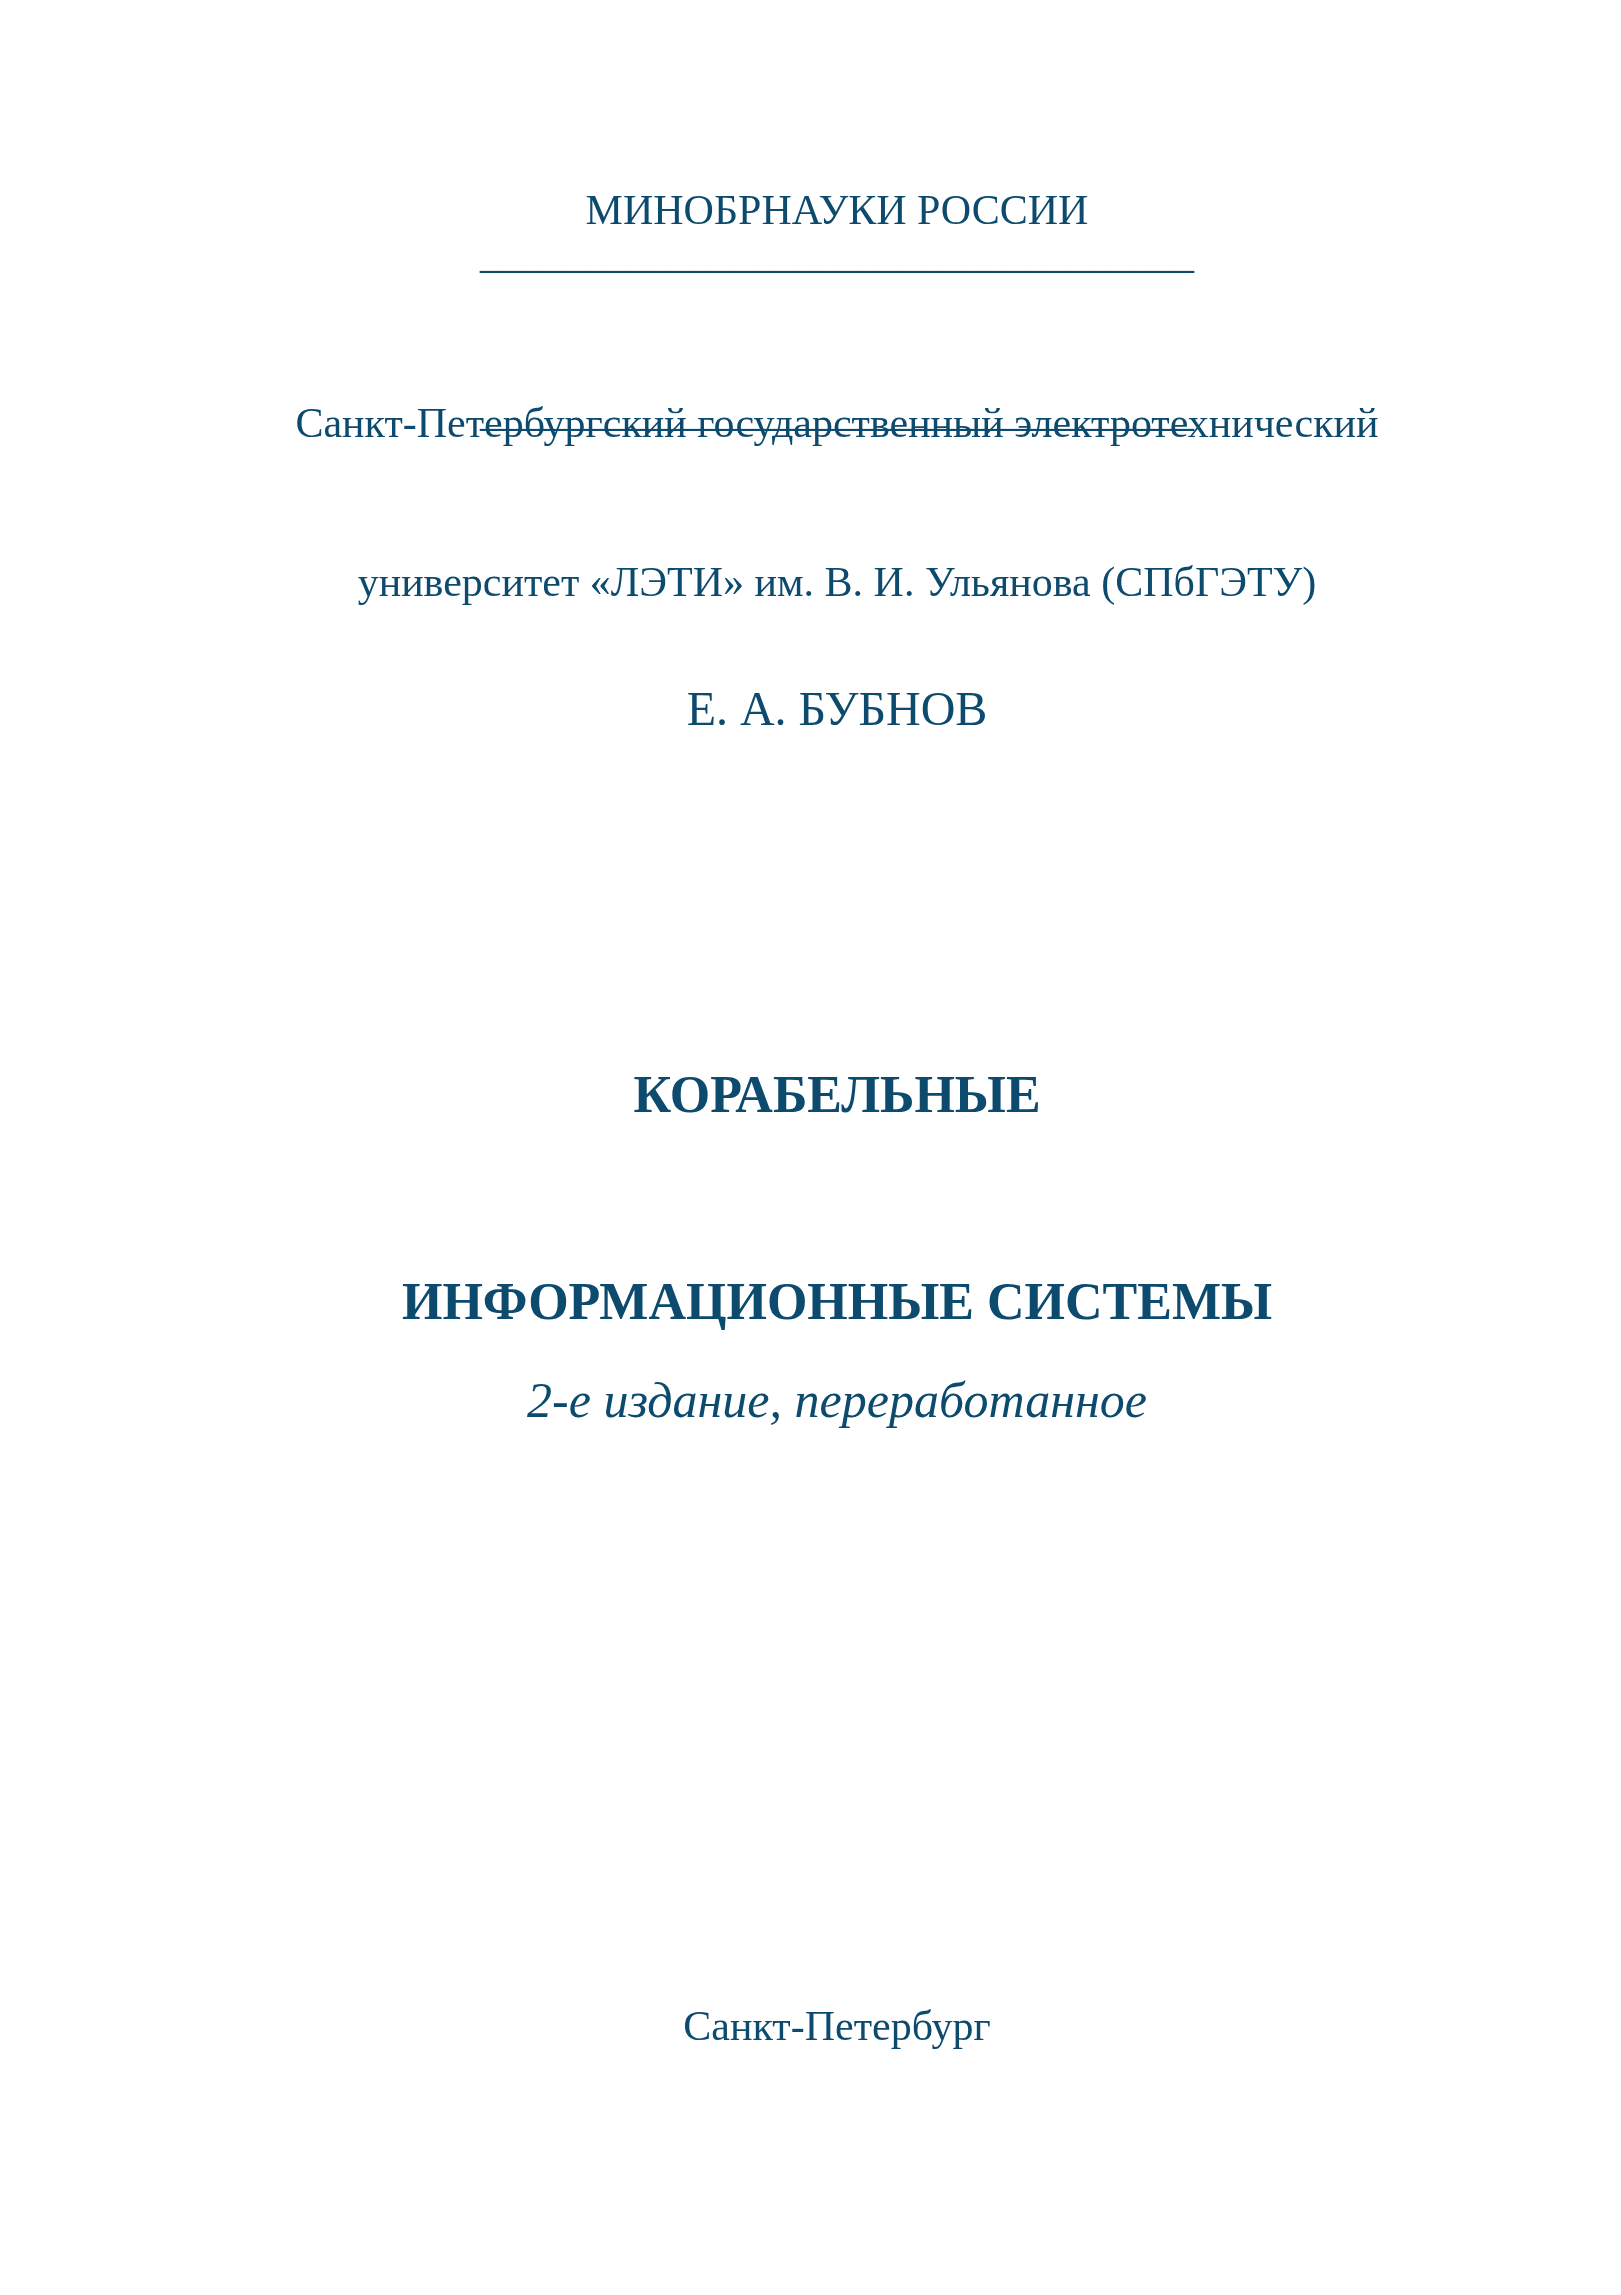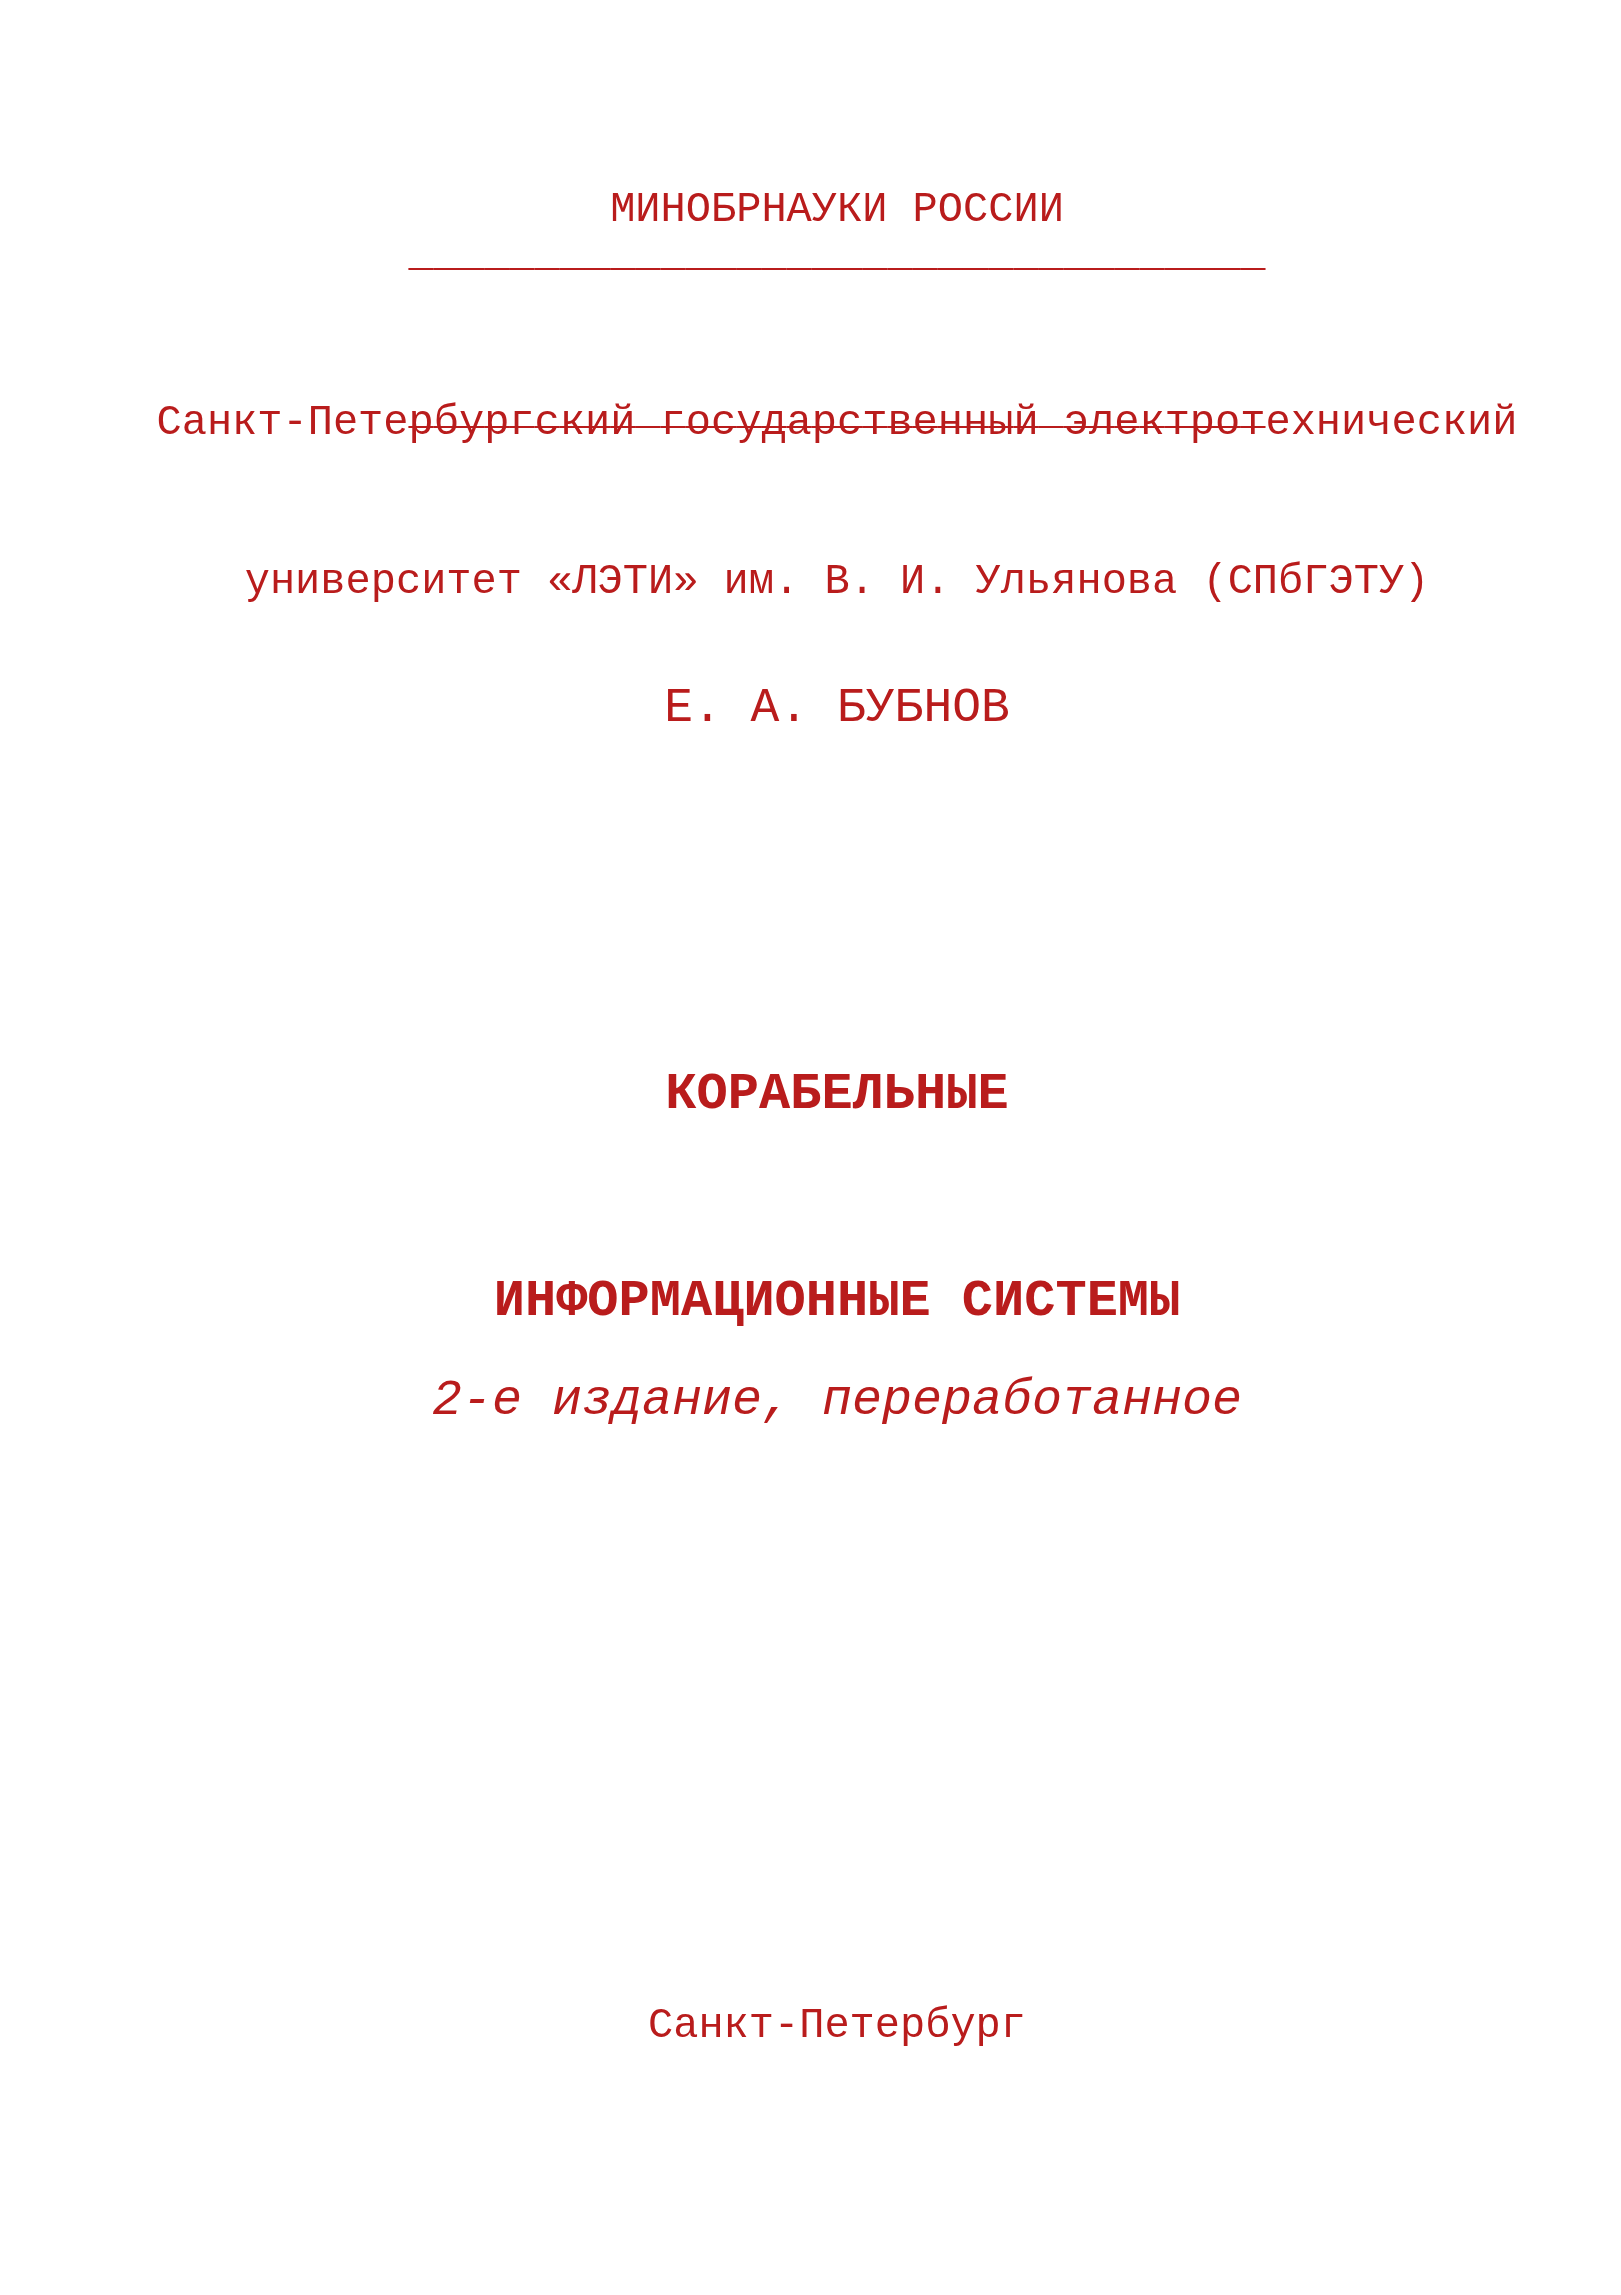--- a/index.html
+++ b/index.html
@@ -5,22 +5,22 @@
   html, body {
     margin: 0;
     padding: 0;
     background: #ffffff;
   }
   .page {
     position: relative;
     width: 1622px;
     height: 2295px;
     background: #ffffff;
-    color: #b91c1c;
-    font-family: Liberation Mono, monospace;
+    color: #0c4a6e;
+    font-family: Liberation Serif, serif;
     overflow: hidden;
   }
   
   .content {
     position: absolute;
     left: 52px;
     right: 0;
     top: 0;
     height: 100%;
   }

